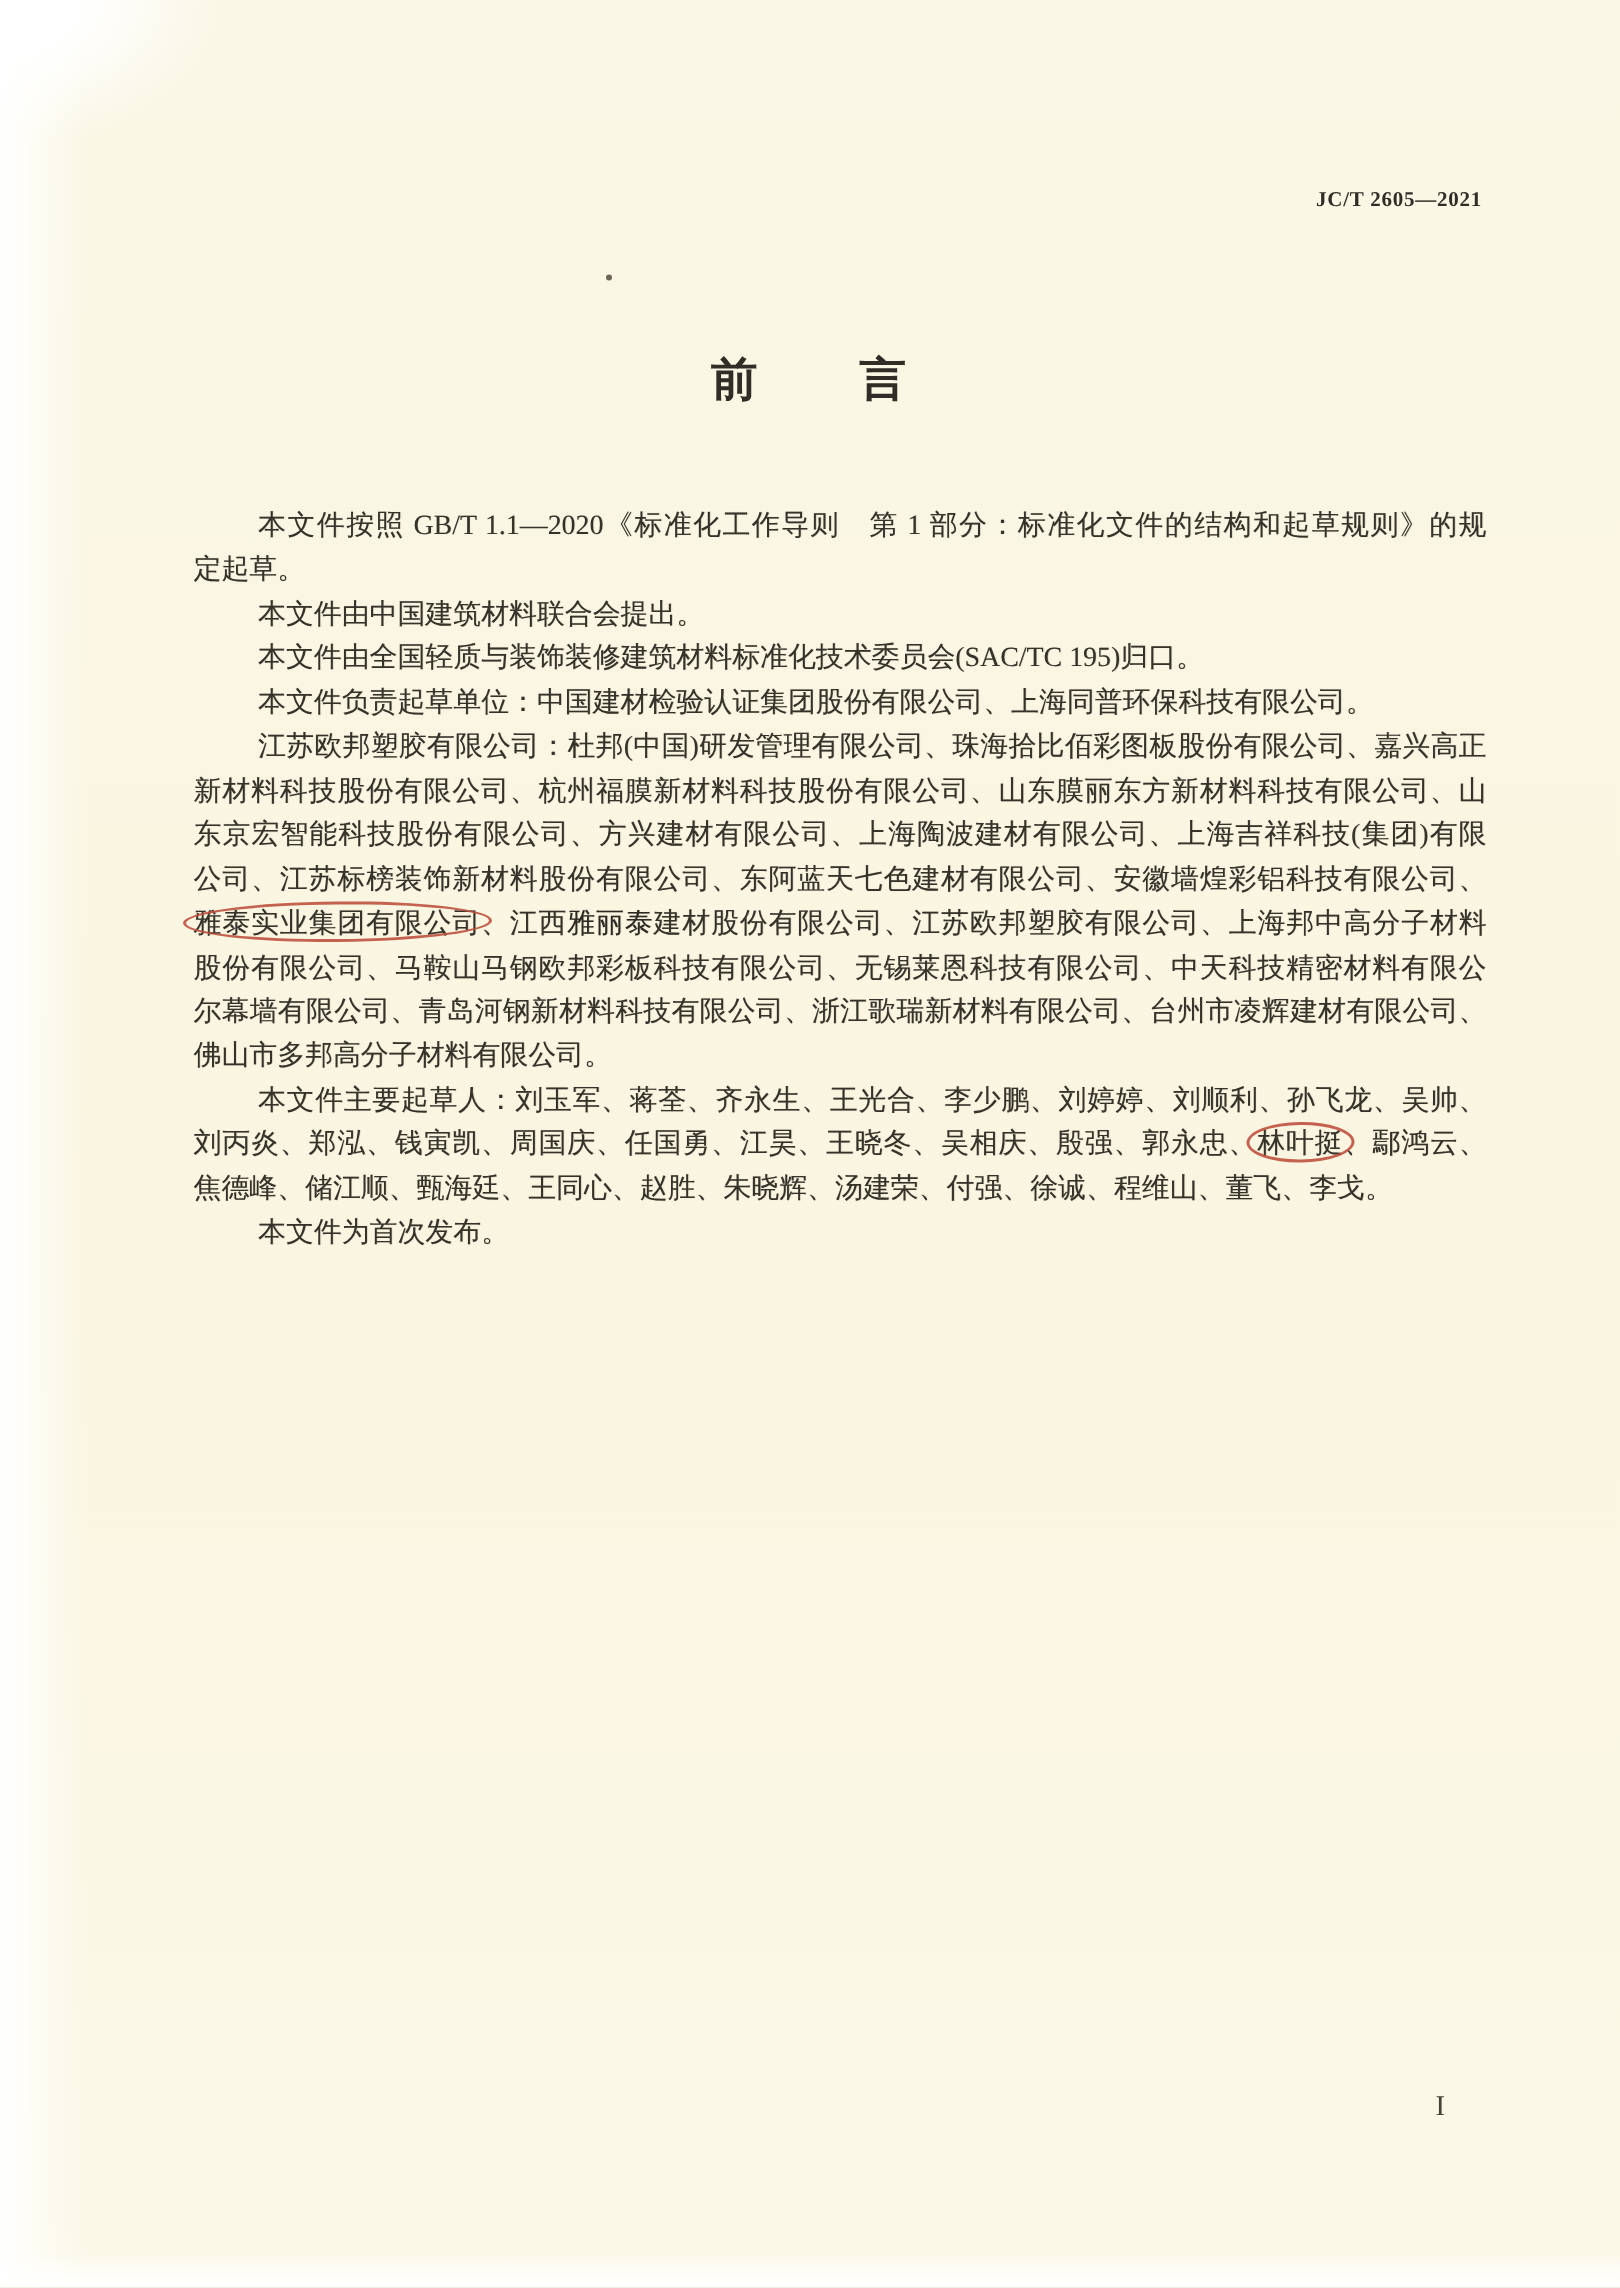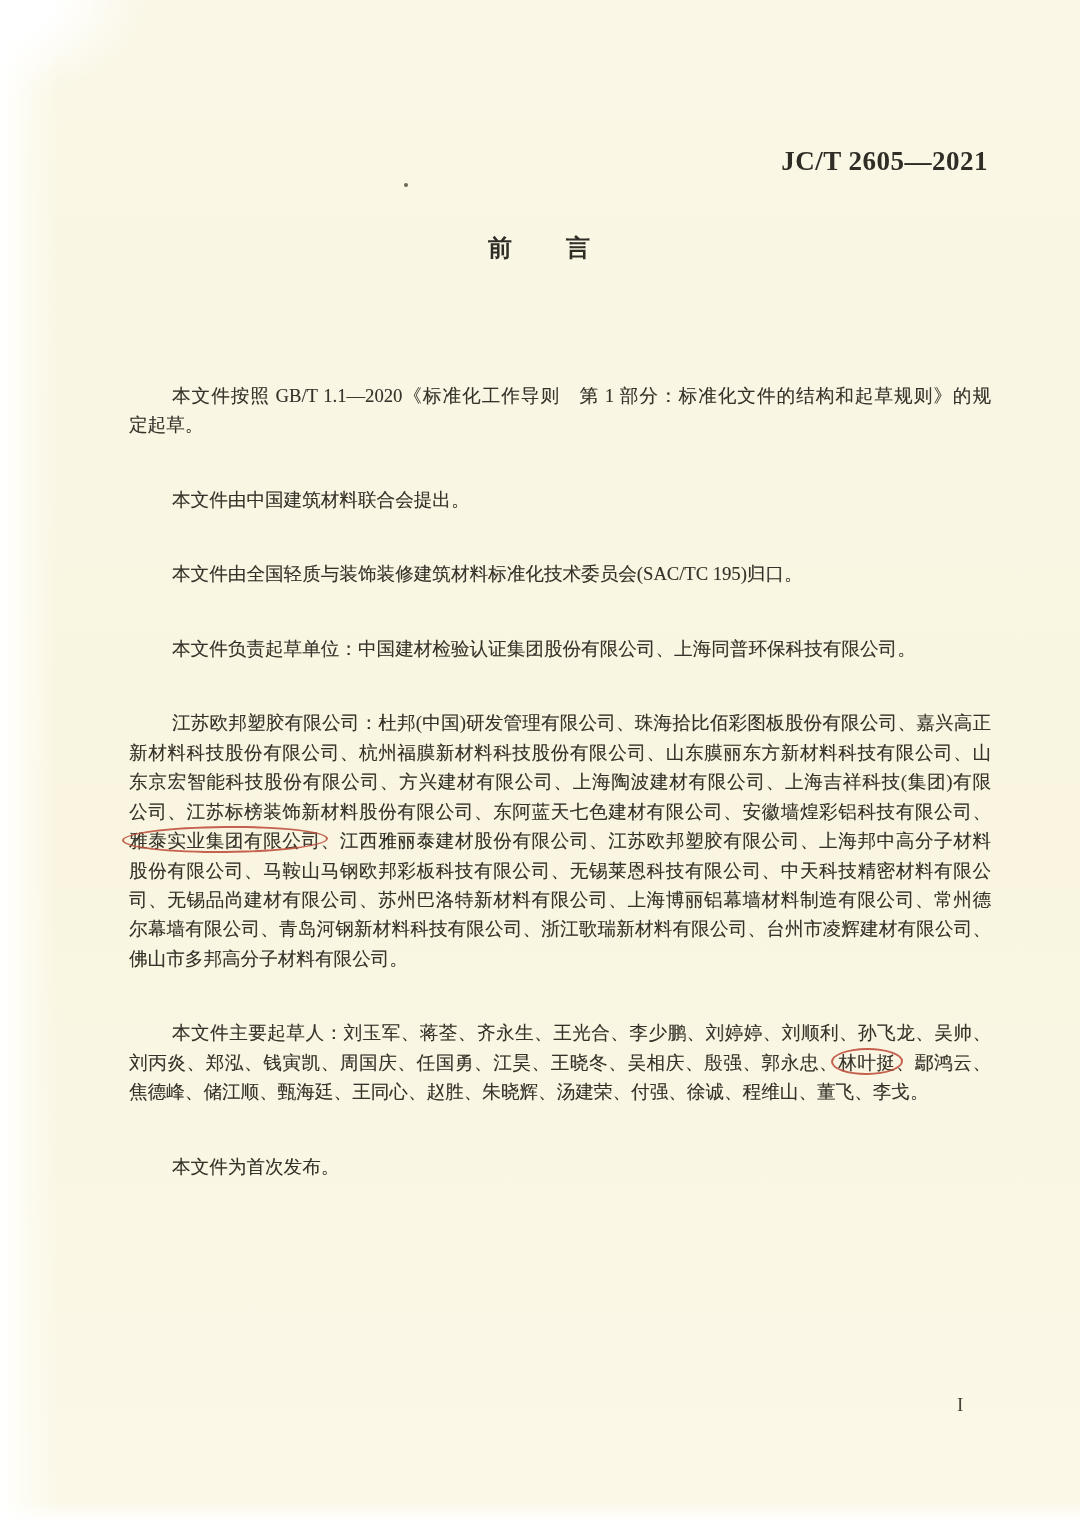--- a/index.html
+++ b/index.html
@@ -28,39 +28,38 @@
     position: absolute; left: 0; top: 0; width: 150px; height: 100px;
     background: radial-gradient(ellipse at 0% 0%, #ffffff 25%, rgba(255,255,255,0) 70%);
   }
   .speck {
     position: absolute; left: 404px; top: 183px; width: 4px; height: 4px;
     background: #6b6657; border-radius: 50%;
   }
 
   .std-num {
     position: absolute; top: 126px; right: 92px;
-    font-size: 27px; font-weight: bold; letter-spacing: 0.5px;
+    font-size: 14px; font-weight: bold; letter-spacing: 0.5px;
     color: #2f2d26;
-    margin-top: 20px;
   }
 
   .doc-title {
     position: absolute; top: 232px; left: 0; width: 100%;
-    text-align: center; font-size: 24px; font-weight: bold;
+    text-align: center; font-size: 31px; font-weight: bold;
     letter-spacing: 2px; white-space: pre; color: #2f2d26;
   }
 
   .body-text {
     position: absolute; left: 129px; top: 336px; width: 862px;
     font-size: 18.6px; line-height: 29.45px;
     text-shadow: 0.3px 0.3px 0.5px rgba(62,57,42,0.35);
   }
   .line { white-space: nowrap; }
   .line.wrapok { white-space: normal; }
-  .ind { text-indent: 43px; margin-top: 45px; }
+  .ind { text-indent: 43px; }
   .fill { text-align: justify; text-align-last: justify; white-space: normal; }
 
   .bold-mark { font-weight: normal; color: #2b2922; }
 
   .circled { position: relative; }
   .circled::before {
     content: ""; position: absolute;
     left: -7px; right: -7px; top: -4px; bottom: -2px;
     border: 2.6px solid rgba(188, 77, 58, 0.88);
     border-radius: 50%;
@@ -102,21 +101,20 @@
     <div class="line ind fill">江苏欧邦塑胶有限公司：杜邦(中国)研发管理有限公司、珠海拾比佰彩图板股份有限公司、嘉兴高正</div>
     <div class="line fill">新材料科技股份有限公司、杭州福膜新材料科技股份有限公司、山东膜丽东方新材料科技有限公司、山</div>
     <div class="line fill">东京宏智能科技股份有限公司、方兴建材有限公司、上海陶波建材有限公司、上海吉祥科技(集团)有限</div>
     <div class="line fill">公司、江苏标榜装饰新材料股份有限公司、东阿蓝天七色建材有限公司、安徽墙煌彩铝科技有限公司、</div>
 
     <div class="line fill">
       <span class="circled"><span>雅泰实业集团有限公司</span></span><span>、江西</span><span class="bold-mark">雅丽泰</span><span>建材股份有限公司、江苏欧邦塑胶有限公司、上海邦中高分子材料</span>
     </div>
 
     <div class="line fill">股份有限公司、马鞍山马钢欧邦彩板科技有限公司、无锡莱恩科技有限公司、中天科技精密材料有限公</div>
-    <div class="line fill">司、无锡品尚建材有限公司、苏州巴洛特新材料有限公司、上海博丽铝幕墙材料制造有限公司、常州德</div>
     <div class="line fill">尔幕墙有限公司、青岛河钢新材料科技有限公司、浙江歌瑞新材料有限公司、台州市凌辉建材有限公司、</div>
     <div class="line wrapok">佛山市多邦高分子材料有限公司。</div>
 
     <div class="line ind fill">本文件主要起草人：刘玉军、蒋荃、齐永生、王光合、李少鹏、刘婷婷、刘顺利、孙飞龙、吴帅、</div>
 
     <div class="line fill">
       <span>刘丙炎、郑泓、钱寅凯、周国庆、任国勇、江昊、王晓冬、吴相庆、殷强、郭永忠、</span><span class="circled"><span>林叶挺</span></span><span>、鄢鸿云、</span>
     </div>
 
     <div class="line wrapok">焦德峰、储江顺、甄海廷、王同心、赵胜、朱晓辉、汤建荣、付强、徐诚、程维山、董飞、李戈。</div>

